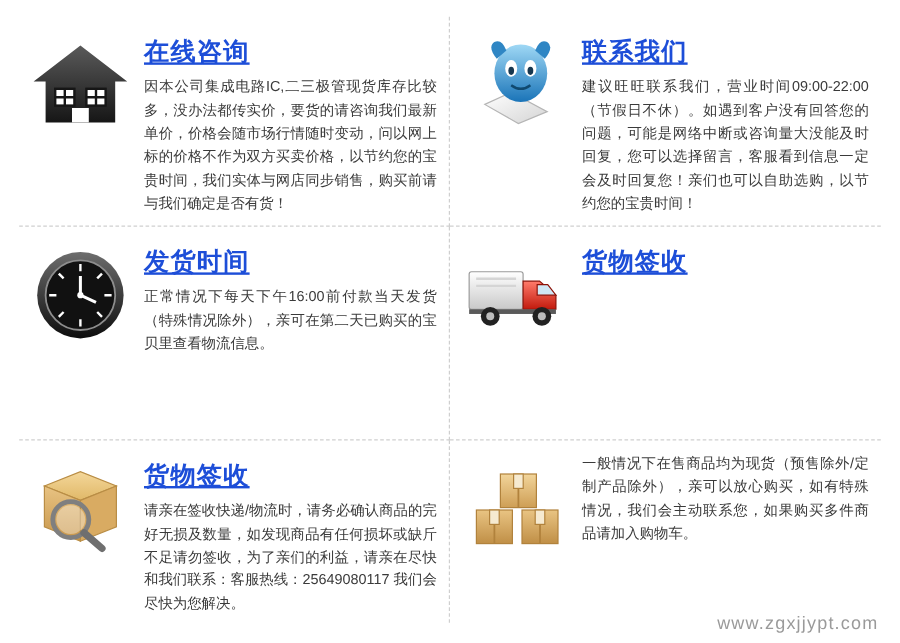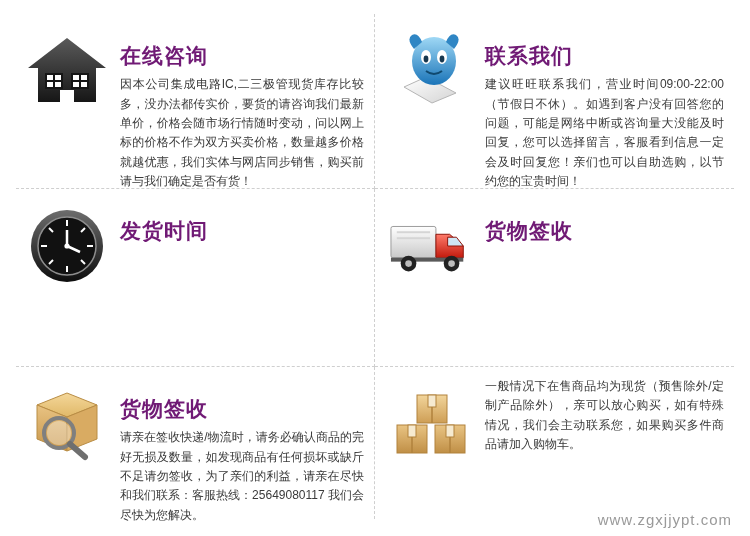--- a/index.html
+++ b/index.html
@@ -53,24 +53,25 @@
     justify-content: center;
   }
   .body-wrap {
     flex: 1 1 auto;
     min-width: 0;
     padding-top: 2px;
   }
   .title {
     font-size: 21px;
     font-weight: bold;
-    color: #701a75;
+    color: #1d4ed8;
     letter-spacing: 1px;
-    margin: 20px 0 8px 0;
+    margin: 8px 0 8px 0;
     line-height: 1.1;
+    text-decoration: underline;
   }
   .desc {
     font-size: 12px;
     line-height: 1.62;
     color: #3a3a3a;
     text-align: justify;
   }
   .watermark {
     position: absolute;
     right: 18px;
@@ -107,21 +108,21 @@
           <rect x="20" y="40" width="16" height="14" fill="none" stroke="#161616" stroke-width="2"></rect>
           <rect x="46" y="40" width="16" height="14" fill="none" stroke="#161616" stroke-width="2"></rect>
           <line x1="28" y1="40" x2="28" y2="54" stroke="#161616" stroke-width="2"></line>
           <line x1="54" y1="40" x2="54" y2="54" stroke="#161616" stroke-width="2"></line>
           <line x1="20" y1="47" x2="36" y2="47" stroke="#161616" stroke-width="2"></line>
           <line x1="46" y1="47" x2="62" y2="47" stroke="#161616" stroke-width="2"></line>
         </svg>
       </div>
       <div class="body-wrap">
         <div class="title">在线咨询</div>
-        <div class="desc">因本公司集成电路IC,二三极管现货库存比较多，没办法都传实价，要货的请咨询我们最新单价，价格会随市场行情随时变动，问以网上标的价格不作为双方买卖价格，数量越多价格就越优惠，我们实体与网店同步销售，购买前请与我们确定是否有货！</div>
+        <div class="desc">因本公司集成电路IC,二三极管现货库存比较多，没办法都传实价，要货的请咨询我们最新单价，价格会随市场行情随时变动，问以网上标的价格不作为双方买卖价格，以节约您的宝贵时间，我们实体与网店同步销售，购买前请与我们确定是否有货！</div>
       </div>
     </div>
 
     <div class="cell row1 col-right">
       <div class="icon-wrap">
         <svg width="84" height="76" viewBox="0 0 84 76">
           <defs>
             <linearGradient id="gQQ" x1="0" y1="0" x2="0" y2="1">
               <stop offset="0" stop-color="#9fd8f5"></stop>
               <stop offset="1" stop-color="#1a74b8"></stop>
@@ -169,20 +170,21 @@
             <line x1="22" y1="58" x2="26" y2="54"></line>
             <line x1="54" y1="26" x2="58" y2="22"></line>
           </g>
           <line x1="40" y1="40" x2="40" y2="24" stroke="#ffffff" stroke-width="2.5"></line>
           <line x1="40" y1="40" x2="53" y2="46" stroke="#ffffff" stroke-width="2.5"></line>
           <circle cx="40" cy="40" r="2.6" fill="#ffffff"></circle>
         </svg>
       </div>
       <div class="body-wrap">
         <div class="title">发货时间</div>
+        <div class="desc">正常情况下每天下午16:00前付款当天发货（特殊情况除外），亲可在第二天已购买的宝贝里查看物流信息。</div>
       </div>
     </div>
 
     <div class="cell row2 col-right">
       <div class="icon-wrap">
         <svg width="88" height="60" viewBox="0 0 88 60">
           <defs>
             <linearGradient id="gTruck" x1="0" y1="0" x2="0" y2="1">
               <stop offset="0" stop-color="#ffffff"></stop>
               <stop offset="1" stop-color="#c9c9c9"></stop>

